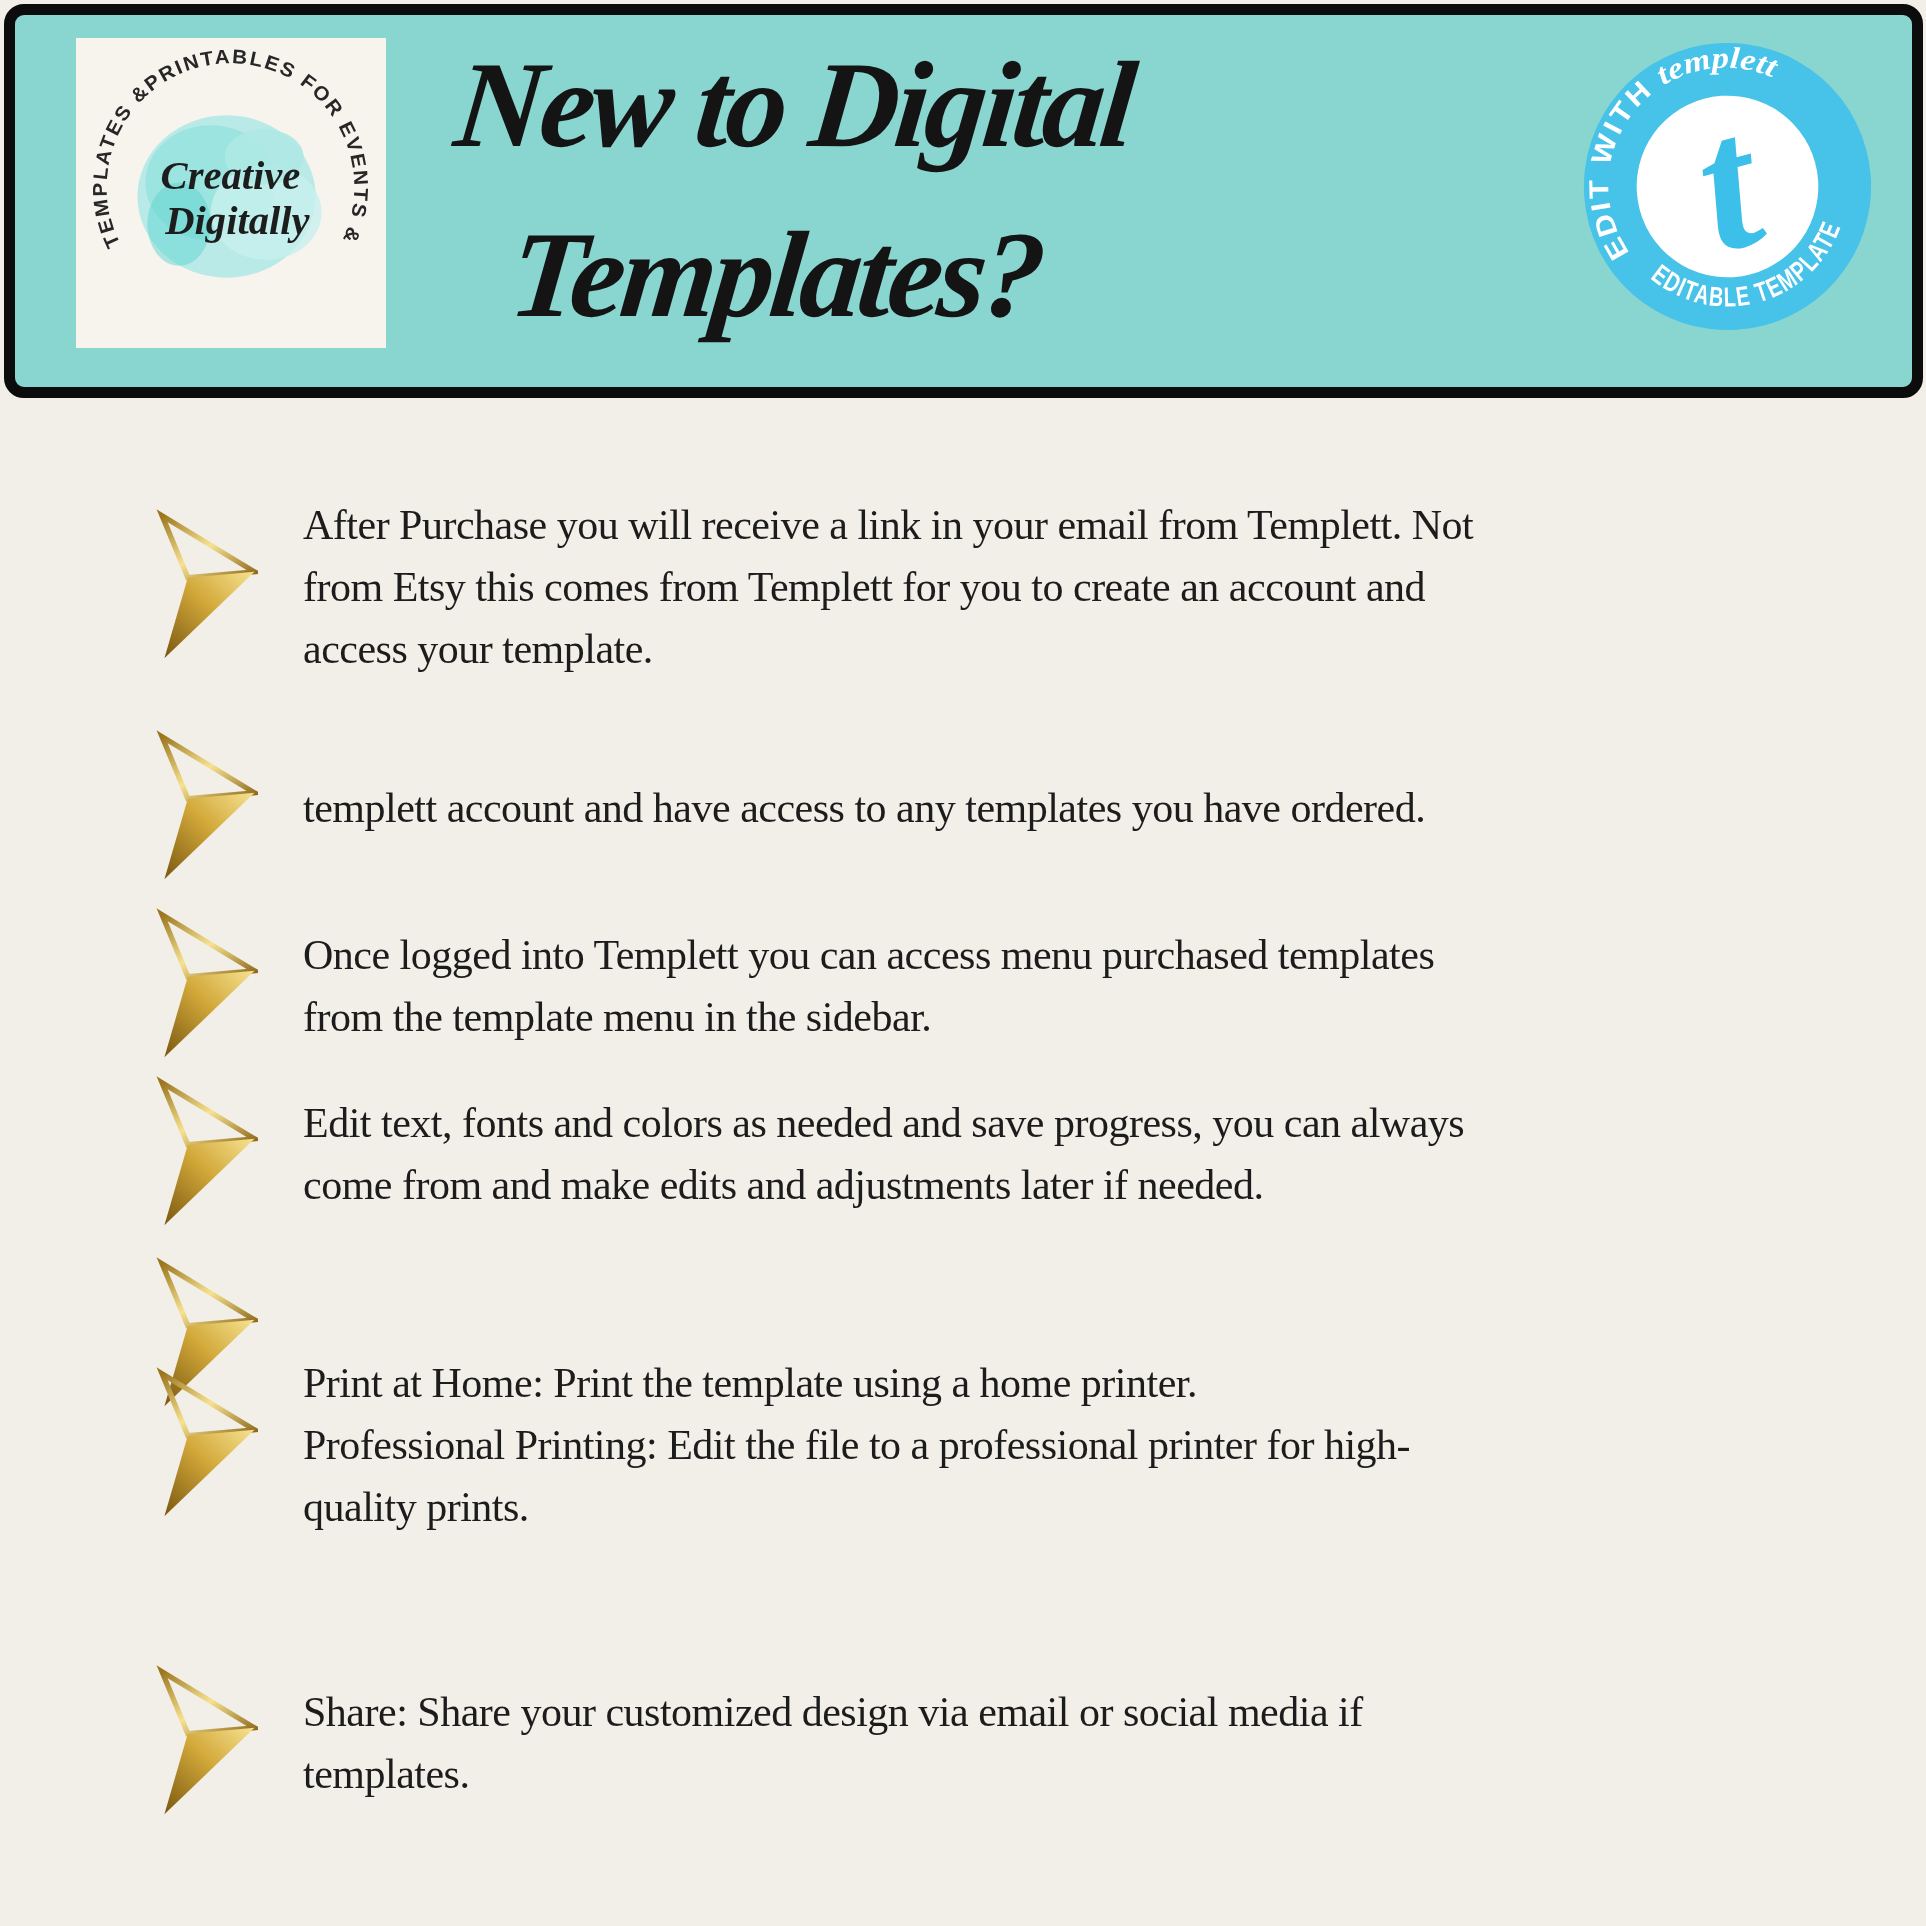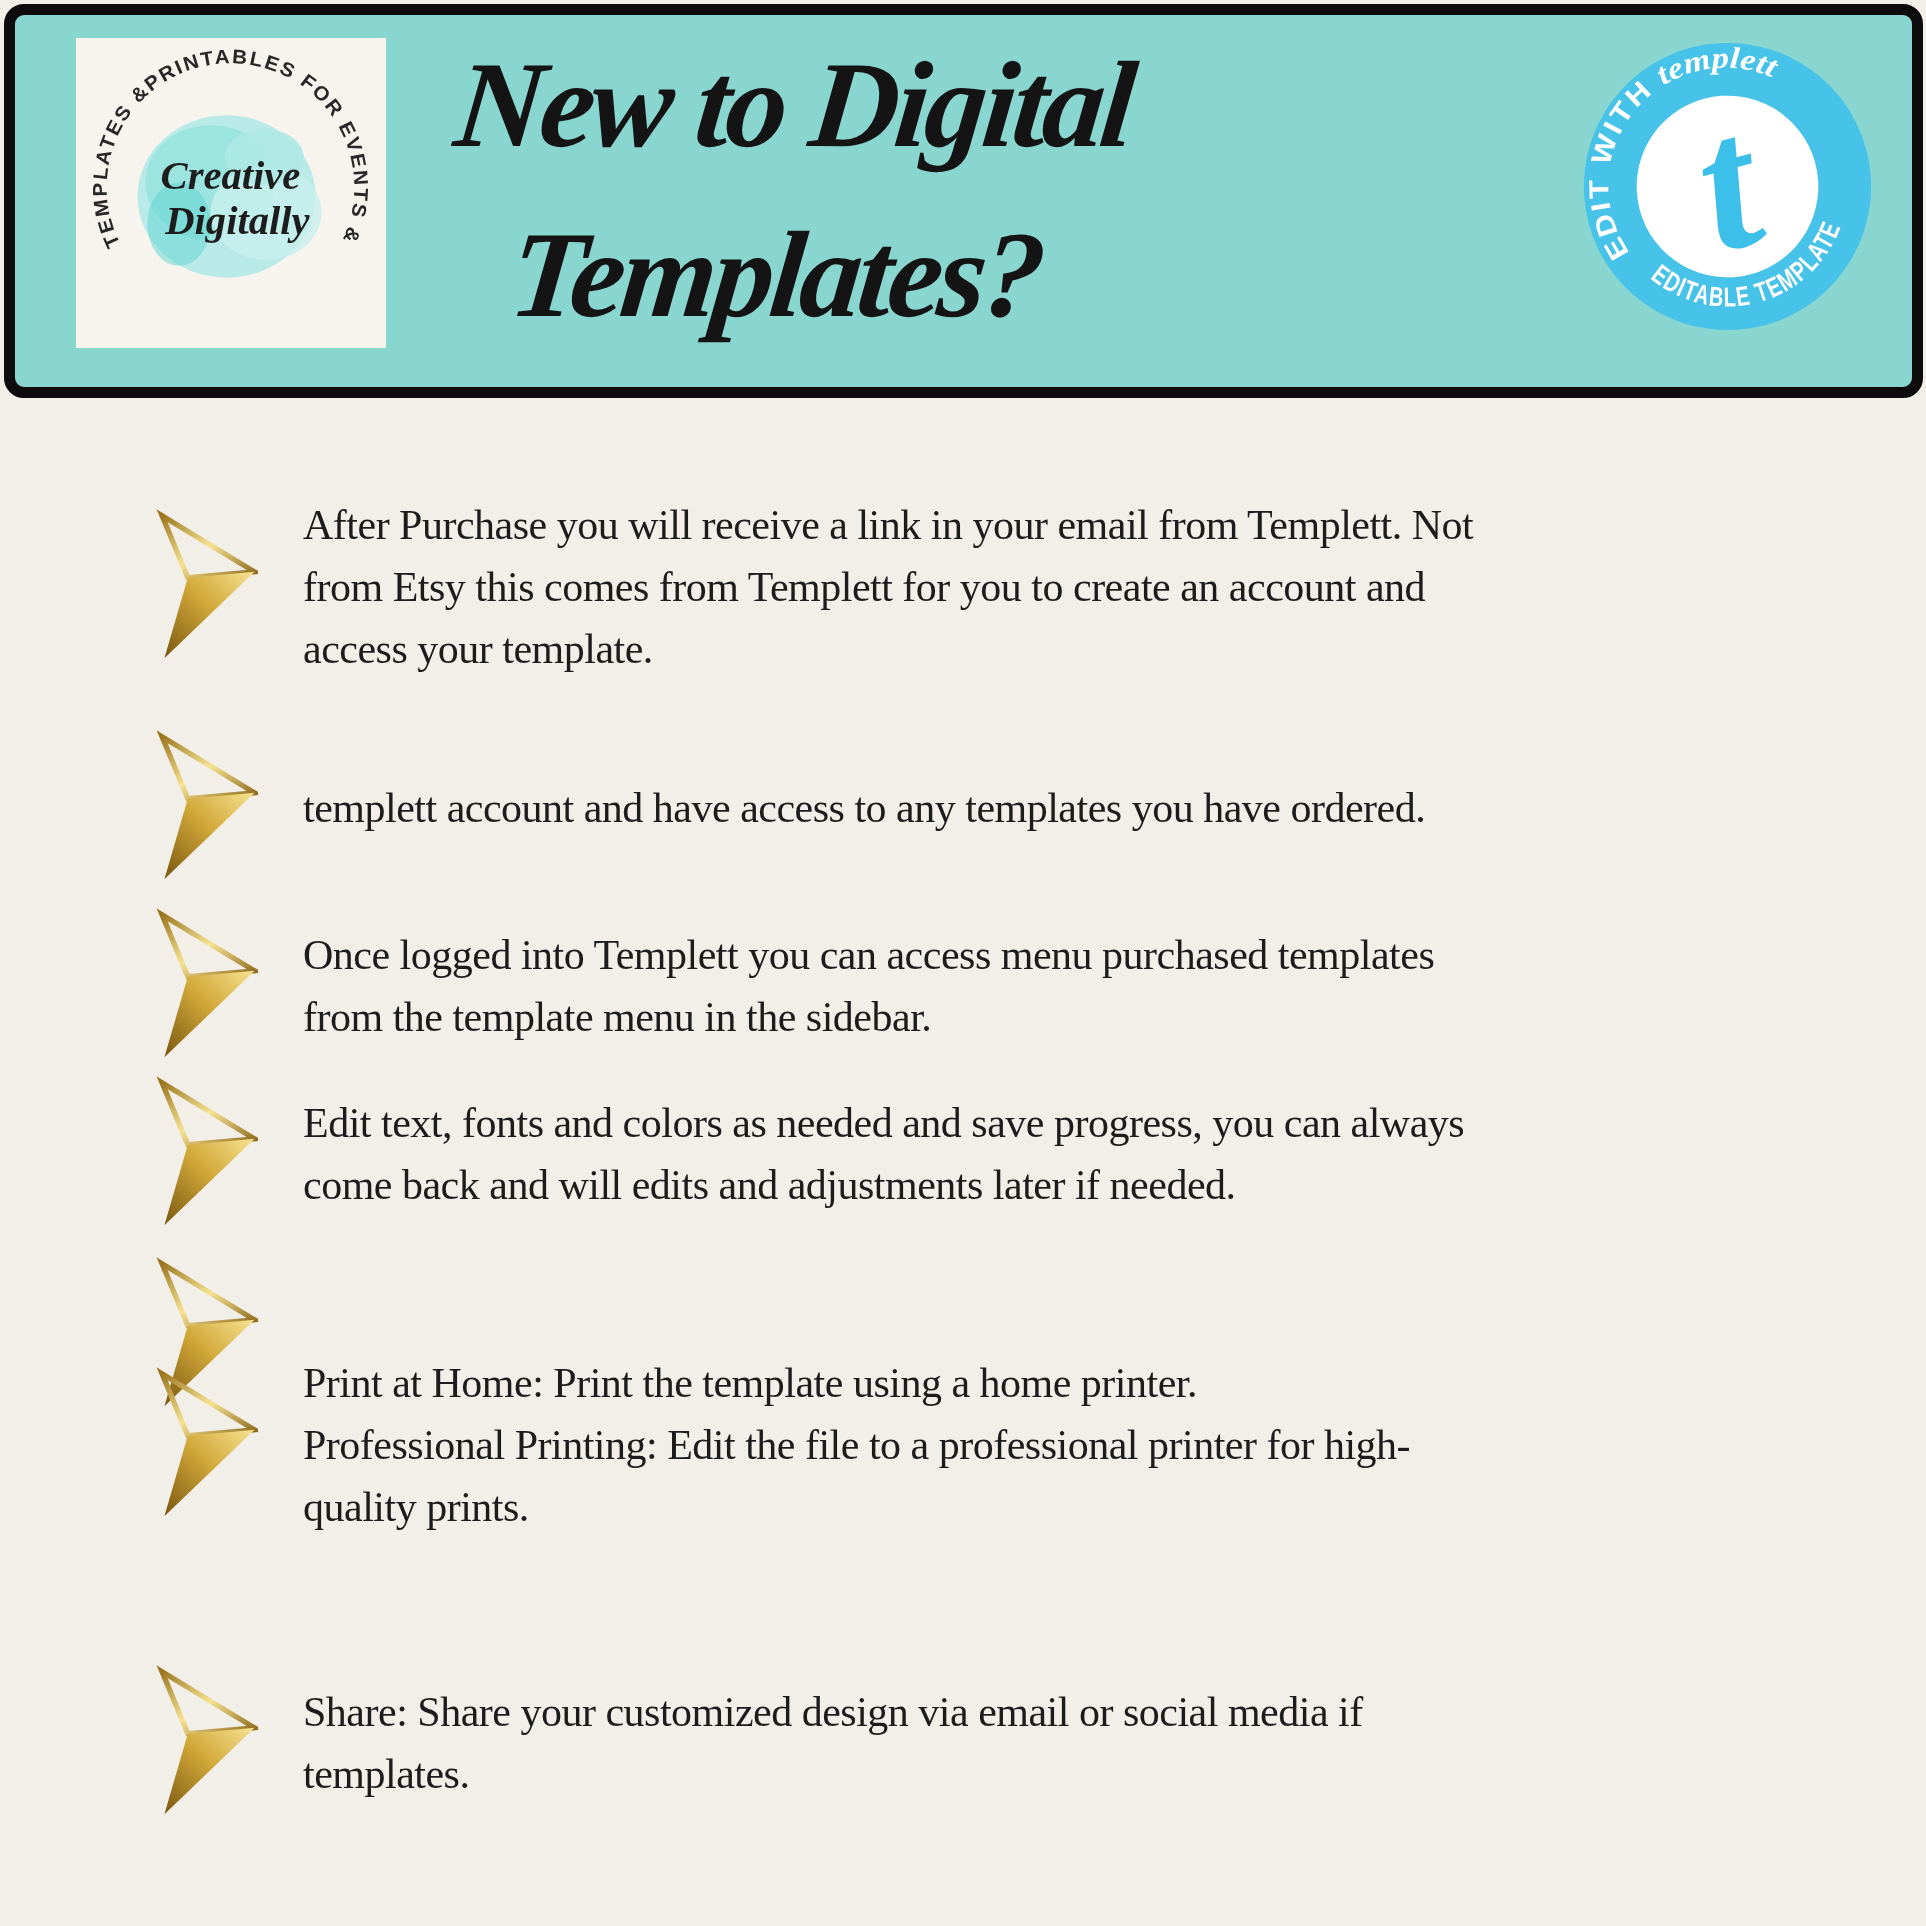--- a/index.html
+++ b/index.html
@@ -218,21 +218,21 @@
     </div>
   </div>
 
   <div class="bullet b4">
     <svg class="arrow" viewBox="0 0 100 130">
       <path class="arrow-outline" d="M18 4 L97 52 L40 57 Z"></path>
         <path class="arrow-solid" d="M40 57 L97 52 L20 126 Z"></path>
     </svg>
     <div class="bullet-text">
       <div class="bullet-line">Edit text, fonts and colors as needed and save progress, you can always</div>
-      <div class="bullet-line">come back and will edits and adjustments later if needed.</div>
+      <div class="bullet-line">come from and make edits and adjustments later if needed.</div>
     </div>
   </div>
 
   <div class="bullet b5">
     <svg class="arrow" viewBox="0 0 100 130">
       <path class="arrow-outline" d="M18 4 L97 52 L40 57 Z"></path>
         <path class="arrow-solid" d="M40 57 L97 52 L20 126 Z"></path>
     </svg>
   </div>
 

